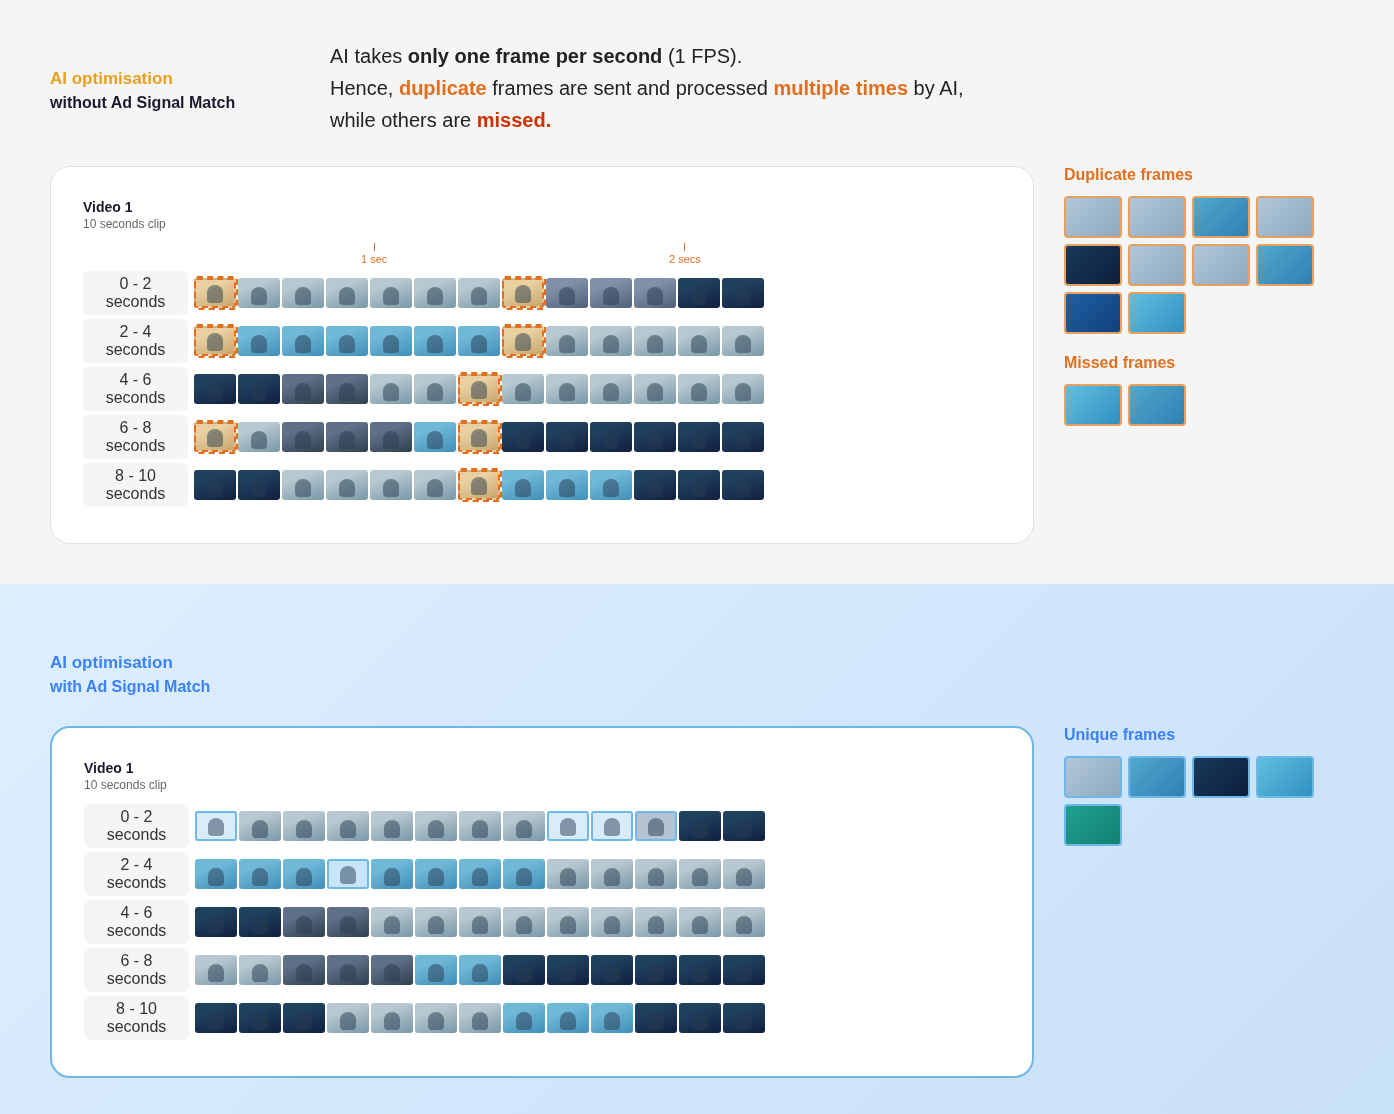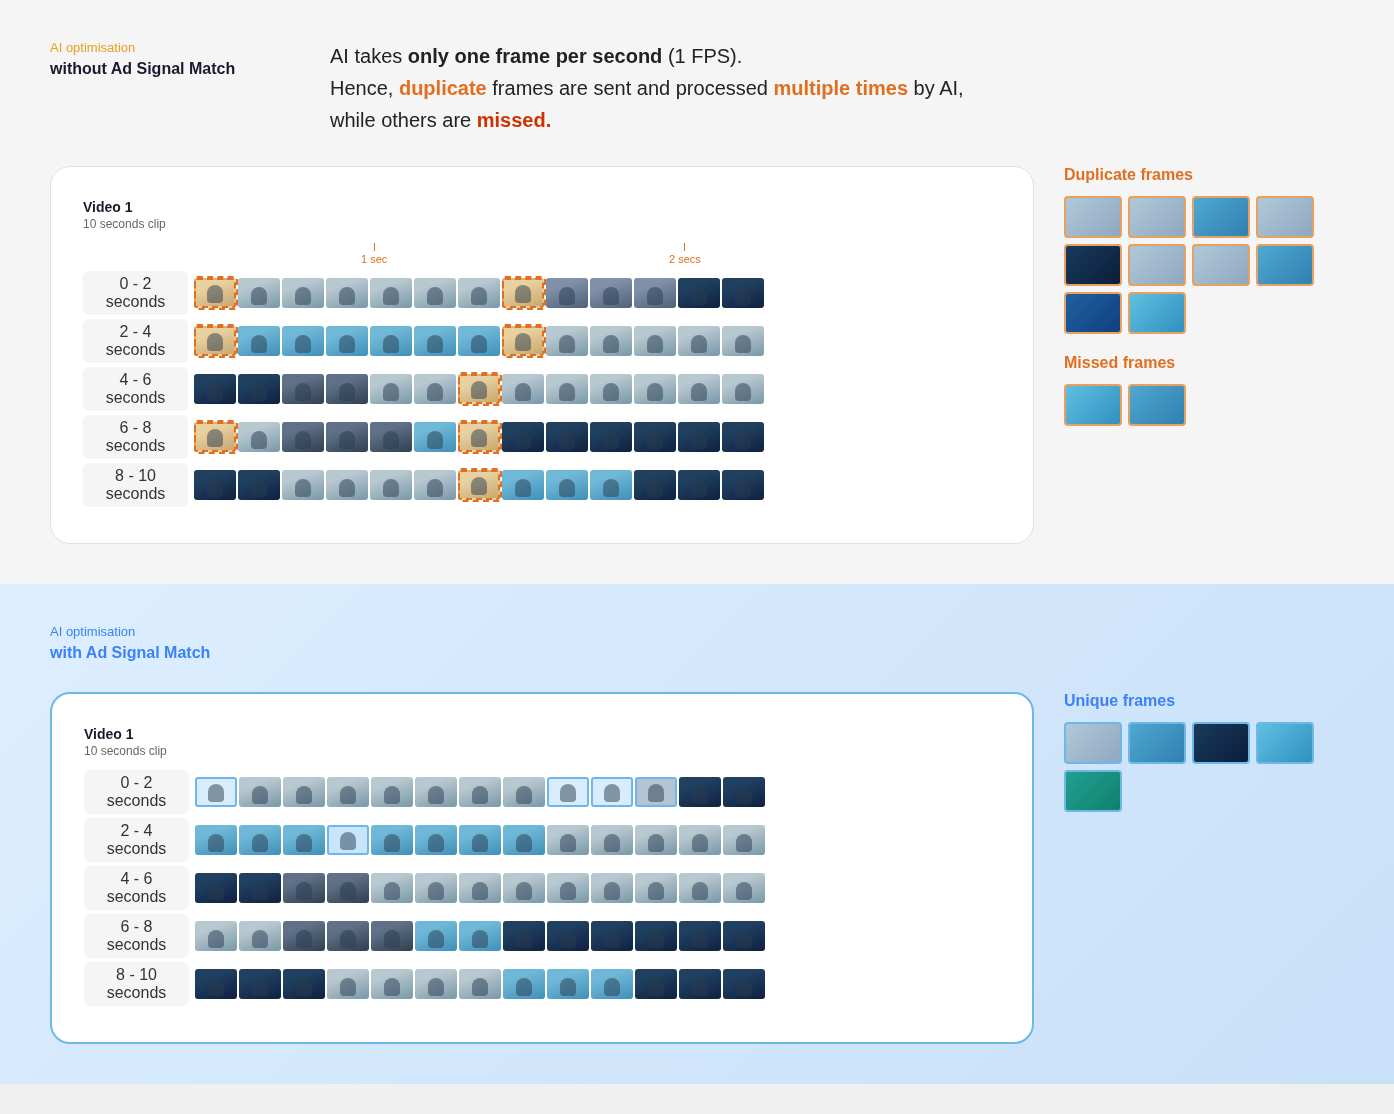--- a/index.html
+++ b/index.html
@@ -16,24 +16,25 @@
 
     .section-header {
       display: flex;
       gap: 60px;
       margin-bottom: 30px;
     }
     .section-title-block {
       min-width: 220px;
     }
     .section-subtitle {
-      font-size: 13px;
-      font-weight: 400;
+      font-size: 17px;
+      font-weight: 700;
       color: #e8a020;
       margin-bottom: 4px;
+      margin-top: 29px;
     }
     .section-subtitle.blue { color: #3b82f6; }
     .section-title {
       font-size: 16px;
       font-weight: 700;
       color: #1a1a2e;
       line-height: 1.2;
     }
     .section-title.blue { color: #3b82f6; }
     .section-desc {

